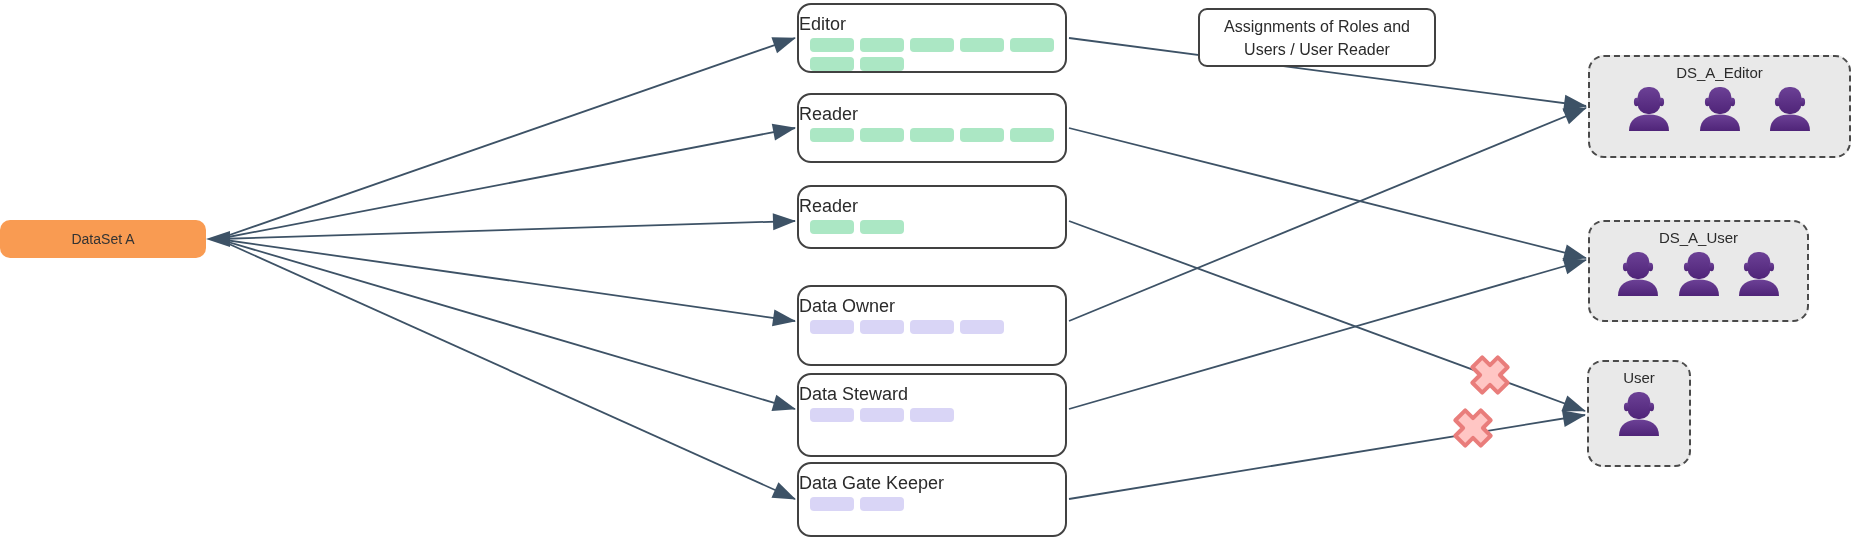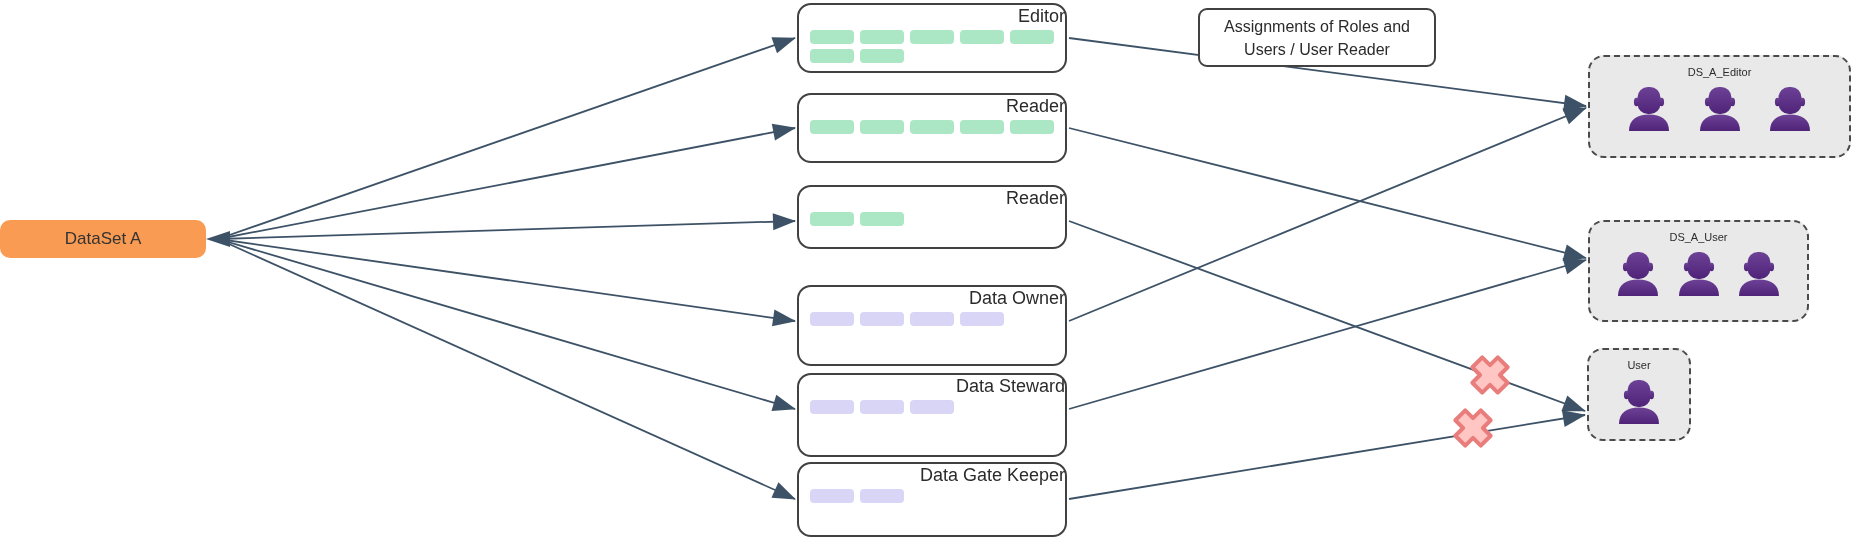--- a/index.html
+++ b/index.html
@@ -7,36 +7,36 @@
           font-family:"Liberation Sans", sans-serif;overflow:hidden;}
   .wires{position:absolute;left:0;top:0;}
   .wire{stroke:var(--wire,#3D5266);stroke-width:1.8;fill:none;}
   #arrTip path{fill:var(--wire,#3D5266);}
   .origin-arrow{fill:var(--wire,#3D5266);}
   .blocked-x{fill:var(--xfill,#FFC6C4);stroke:var(--xstroke,#E97D7B);
              stroke-width:4;stroke-linejoin:round;}
 
   .dataset-box{position:absolute;left:0;top:220px;width:206px;height:38px;
                border-radius:10px;display:flex;align-items:center;justify-content:center;
-               font-size:17px;color:#333;}
+               font-size:14px;color:#333;}
 
   .role-box{position:absolute;left:797px;width:270px;background:#fff;
             border:2px solid #414141;border-radius:14px;box-sizing:border-box;}
-  .role-title{text-align:right;font-size:18px;color:#2b2b2b;padding-top:0;line-height:22px;}
+  .role-title{text-align:left;font-size:18px;color:#2b2b2b;padding-top:8px;line-height:22px;}
   .pill-rows{padding:3px 10px 0 11px;display:flex;flex-direction:column;gap:5px;}
   .pill-row{display:flex;gap:6px;}
   .pill{width:44px;height:14px;border-radius:4px;}
 
   .edge-label{position:absolute;background:#fff;border:2px solid #414141;border-radius:9px;
               box-sizing:border-box;display:flex;flex-direction:column;justify-content:center;
               text-align:center;font-size:16px;line-height:23px;color:#2b2b2b;}
 
   .group-box{position:absolute;background:#E9E9E9;border:2.5px dashed #4a4a4a;
              border-radius:16px;box-sizing:border-box;}
-  .group-title{text-align:center;font-size:11px;color:#2b2b2b;padding-top:5px;line-height:21px;}
+  .group-title{text-align:center;font-size:15px;color:#2b2b2b;padding-top:5px;line-height:21px;}
   .persons{display:flex;justify-content:space-evenly;align-items:flex-end;padding:2px 10px 0 10px;}
   .person{display:block;}
 </style>
 </head>
 <body>
 
 <div class="canvas">
 
   <svg class="wires" width="1858" height="538">
     <defs>
@@ -184,21 +184,21 @@
           <path d="M2,46 C2,34.5 10,29.5 22,29.5 C34,29.5 42,34.5 42,46 Z" fill="url(#personGrad)"></path>
         </svg>
         <svg class="person" width="44" height="46" viewBox="0 0 44 46">
           <rect x="10.5" y="2" width="23" height="27" rx="10.5" fill="url(#personGrad)"></rect>
           <ellipse cx="9.5" cy="17" rx="2.6" ry="4.2" fill="url(#personGrad)"></ellipse>
           <ellipse cx="34.5" cy="17" rx="2.6" ry="4.2" fill="url(#personGrad)"></ellipse>
           <path d="M2,46 C2,34.5 10,29.5 22,29.5 C34,29.5 42,34.5 42,46 Z" fill="url(#personGrad)"></path>
         </svg>
       </div>
   </div>
-  <div class="group-box" style="left:1587px;top:348px;width:104px;height:93px">
+  <div class="group-box" style="left:1587px;top:360px;width:104px;height:107px">
     <div class="group-title">User</div>
     <div class="persons">
         <svg class="person" width="44" height="46" viewBox="0 0 44 46">
           <rect x="10.5" y="2" width="23" height="27" rx="10.5" fill="url(#personGrad)"></rect>
           <ellipse cx="9.5" cy="17" rx="2.6" ry="4.2" fill="url(#personGrad)"></ellipse>
           <ellipse cx="34.5" cy="17" rx="2.6" ry="4.2" fill="url(#personGrad)"></ellipse>
           <path d="M2,46 C2,34.5 10,29.5 22,29.5 C34,29.5 42,34.5 42,46 Z" fill="url(#personGrad)"></path>
         </svg>
       </div>
   </div>

